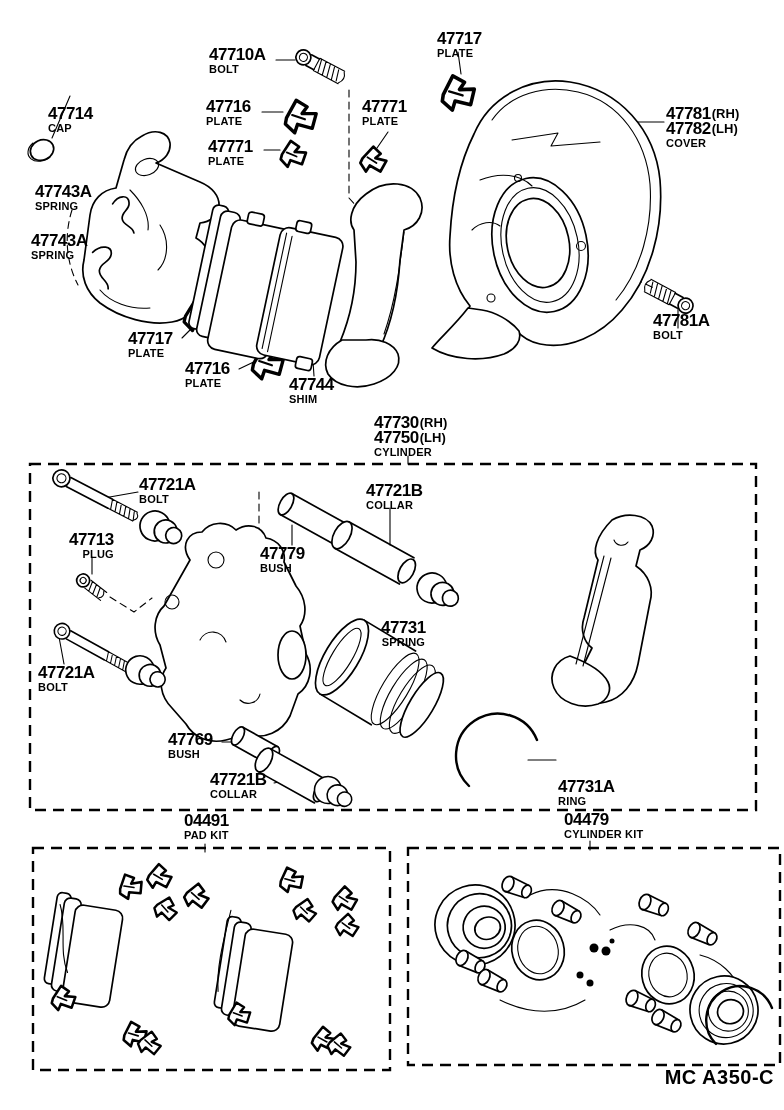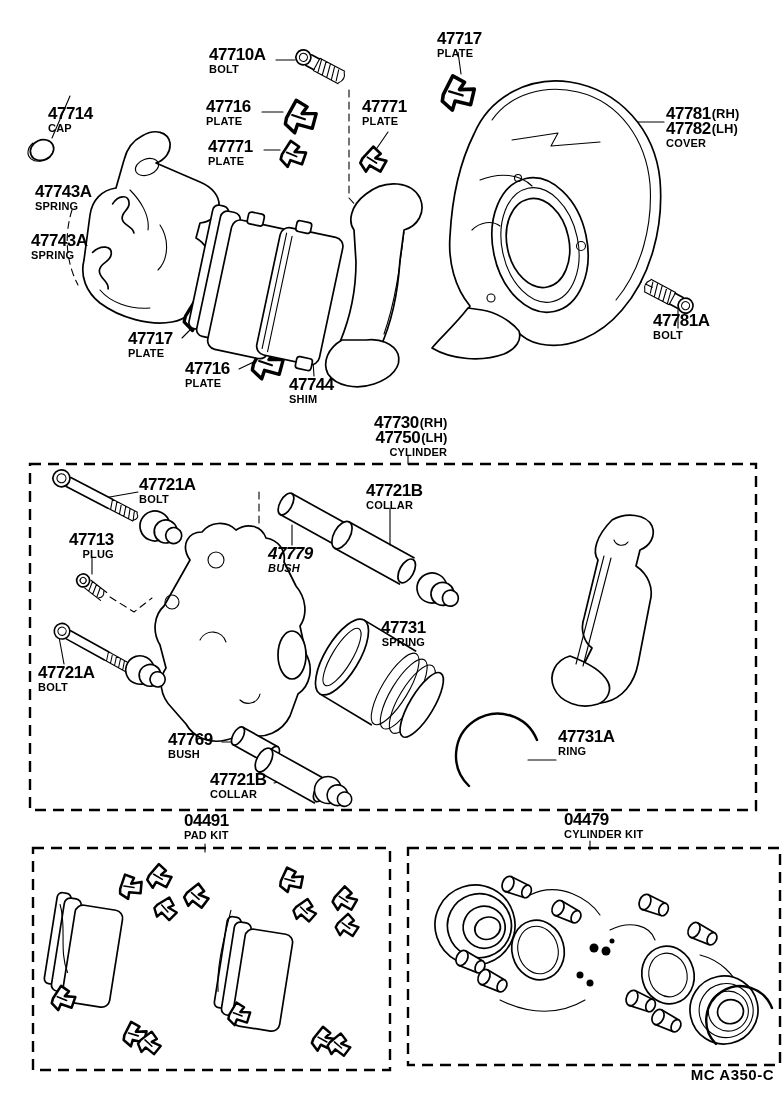--- a/index.html
+++ b/index.html
@@ -12,21 +12,21 @@
   .thin{stroke-width:1.1;}
   .thick{stroke-width:2.4;}
   .dash{stroke-dasharray:7 5;}
   .boxdash{fill:none;stroke:#000;stroke-width:2.4;stroke-dasharray:11 7;}
   .mask{fill:#fff;stroke:none;}
   
   .plabel{position:absolute;color:#000;font-weight:bold;white-space:nowrap;z-index:5;}
   .plabel .num{font-size:17px;line-height:15px;letter-spacing:-0.5px;}
   .plabel .sfx{font-size:13px;letter-spacing:0;margin-left:1px;vertical-align:1px;}
   .plabel .desc{font-size:11px;line-height:12px;letter-spacing:0.2px;margin-top:1px;}
-  #diagram-code{position:absolute;top:1066px;right:10px;font-size:15px;font-weight:bold;
+  #diagram-code{position:absolute;top:1066px;right:10px;font-size:20px;font-weight:bold;
                 letter-spacing:0.5px;color:#000;z-index:5;}
 </style>
 </head>
 <body>
 
 <div id="page">
 
   <svg id="art" width="784" height="1110" viewBox="0 0 784 1110">
     <defs>
       <g id="clip">
@@ -345,58 +345,58 @@
         <div class="desc">PLATE</div>
       </div>
       <div class="plabel" style="left: 289px; top: 377px;">
         <div class="num"><span>47744</span></div>
         <div class="desc">SHIM</div>
       </div>
       <div class="plabel" style="left: 653px; top: 313px;">
         <div class="num"><span>47781A</span></div>
         <div class="desc">BOLT</div>
       </div>
-      <div class="plabel" style="left: 374px; top: 415px; text-align: right;">
+      <div class="plabel" style="left: 374px; top: 415px;">
         <div class="num"><span>47730</span><span class="sfx">(RH)</span></div>
         <div class="num"><span>47750</span><span class="sfx">(LH)</span></div>
         <div class="desc">CYLINDER</div>
       </div>
       <div class="plabel" style="left: 139px; top: 477px;">
         <div class="num"><span>47721A</span></div>
         <div class="desc">BOLT</div>
       </div>
       <div class="plabel" style="left: 366px; top: 483px;">
         <div class="num"><span>47721B</span></div>
         <div class="desc">COLLAR</div>
       </div>
       <div class="plabel" style="left: 69px; top: 532px; text-align: right;">
         <div class="num"><span>47713</span></div>
         <div class="desc">PLUG</div>
       </div>
-      <div class="plabel" style="left: 268px; top: 546px; font-style: italic;">
+      <div class="plabel" style="left: 260px; top: 546px;">
         <div class="num"><span>47779</span></div>
         <div class="desc">BUSH</div>
       </div>
       <div class="plabel" style="left: 381px; top: 620px; text-align: center;">
         <div class="num"><span>47731</span></div>
         <div class="desc">SPRING</div>
       </div>
       <div class="plabel" style="left: 38px; top: 665px;">
         <div class="num"><span>47721A</span></div>
         <div class="desc">BOLT</div>
       </div>
       <div class="plabel" style="left: 168px; top: 732px;">
         <div class="num"><span>47769</span></div>
         <div class="desc">BUSH</div>
       </div>
       <div class="plabel" style="left: 210px; top: 772px;">
         <div class="num"><span>47721B</span></div>
         <div class="desc">COLLAR</div>
       </div>
-      <div class="plabel" style="left: 558px; top: 729px;">
+      <div class="plabel" style="left: 558px; top: 779px;">
         <div class="num"><span>47731A</span></div>
         <div class="desc">RING</div>
       </div>
       <div class="plabel" style="left: 184px; top: 813px;">
         <div class="num"><span>04491</span></div>
         <div class="desc">PAD KIT</div>
       </div>
       <div class="plabel" style="left: 564px; top: 812px;">
         <div class="num"><span>04479</span></div>
         <div class="desc">CYLINDER KIT</div>

